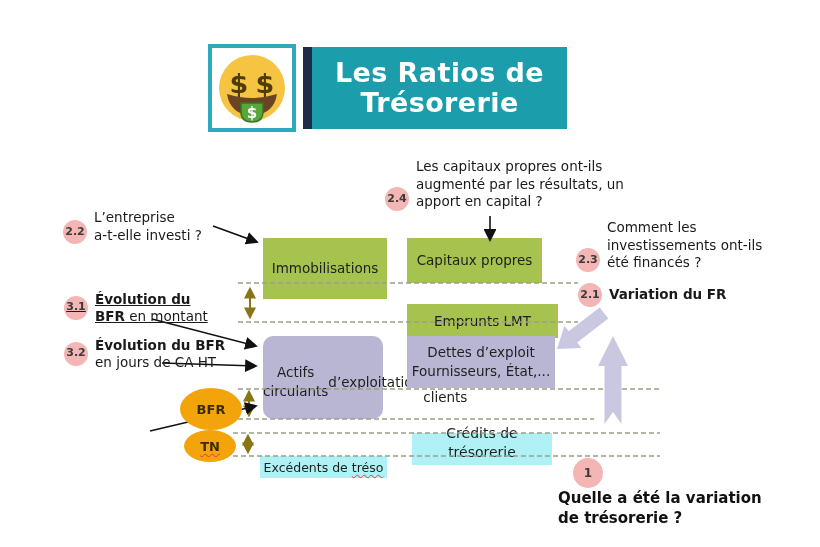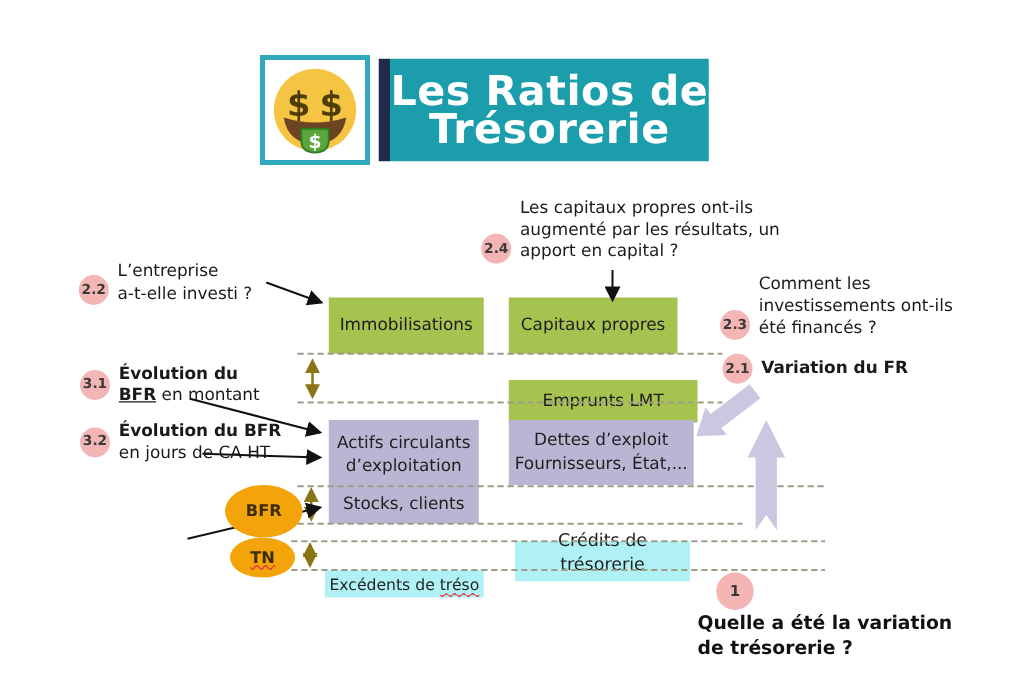--- a/index.html
+++ b/index.html
@@ -5,21 +5,21 @@
   html,body{margin:0;padding:0;background:#fff;}
   .stage{position:relative;width:820px;height:547px;background:#fff;overflow:hidden;
          font-family:"DejaVu Sans","Liberation Sans",sans-serif;color:#1a1a1a;}
 
   
   .emoji-box{position:absolute;left:208px;top:44px;width:88px;height:88px;box-sizing:border-box;
              border:4px solid #2fa9bb;background:#fff;display:flex;align-items:center;justify-content:center;}
   .navy-bar{position:absolute;left:303px;top:47px;width:9px;height:82px;background:#1e2b49;}
   .banner{position:absolute;left:312px;top:47px;width:255px;height:82px;background:#1b9dab;
           display:flex;flex-direction:column;align-items:center;justify-content:center;
-          color:#fff;font-weight:bold;font-size:33px;line-height:30px;letter-spacing:.4px;text-align:center;}
+          color:#fff;font-weight:bold;font-size:27px;line-height:30px;letter-spacing:.4px;text-align:center;}
 
   
   .box{position:absolute;display:flex;align-items:center;justify-content:center;
        font-size:13.5px;color:#1f1f1f;text-align:center;box-sizing:border-box;line-height:19px;}
   .green{background:#a6c24f;}
   .purple{background:#b9b6d3;}
   .cyan{background:#b0f1f6;}
 
   
   .oval{position:absolute;background:#f3a40a;border-radius:50%;display:flex;align-items:center;
@@ -37,33 +37,33 @@
          text-decoration-thickness:1px;text-underline-offset:2px;}
 
   .question{position:absolute;left:558px;top:489px;font-weight:bold;font-size:15px;line-height:19.5px;color:#111;}
   .overlay{position:absolute;left:0;top:0;pointer-events:none;}
 </style>
 </head>
 <body>
 
 <div class="stage">
 
-  <div class="box green" style="left:263px;top:238px;width:124px;height:45px;">
+  <div class="box green" style="left:263px;top:238px;width:124px;height:61px;">
     <span>Immobilisations</span>
   </div>
 
   <div class="box green" style="left:407px;top:238px;width:135px;height:45px;">
     <span>Capitaux propres</span>
   </div>
 
   <div class="box green" style="left:407px;top:304px;width:151px;height:34px;">
     <span>Emprunts LMT</span>
   </div>
 
-  <div class="box purple" style="left:263px;top:336px;width:120px;height:83px;flex-direction:column;justify-content:flex-start;padding-top:9px;">
+  <div class="box purple" style="left:263px;top:336px;width:120px;height:83px;justify-content:flex-start;padding-top:9px;border-radius:10px;">
     <div>Actifs circulants</div>
     <div>d’exploitation</div>
     <div style="margin-top:11px;">Stocks, clients</div>
   </div>
 
   <div class="box purple" style="left:407px;top:336px;width:148px;height:52px;flex-direction:column;">
     <div>Dettes d’exploit</div>
     <div>Fournisseurs, État,...</div>
   </div>
 
@@ -145,21 +145,21 @@
       <div>investissements ont-ils</div>
       <div>été financés ?</div>
     </div>
   </div>
 
   <div class="ann center" style="left:578px;top:283px;">
     <span class="badge">2.1</span>
     <div class="b">Variation du FR</div>
   </div>
 
-  <div class="ann center" style="left:64px;top:291px;line-height:16.5px;">
+  <div class="ann center" style="left:64px;top:291px;line-height:16.5px;text-decoration:underline;">
     <span class="badge">3.1</span>
     <div>
       <div class="b">Évolution du</div>
       <div><span class="b u">BFR</span><span> en montant</span></div>
     </div>
   </div>
 
   <div class="ann center" style="left:64px;top:337px;line-height:16.5px;">
     <span class="badge">3.2</span>
     <div>

